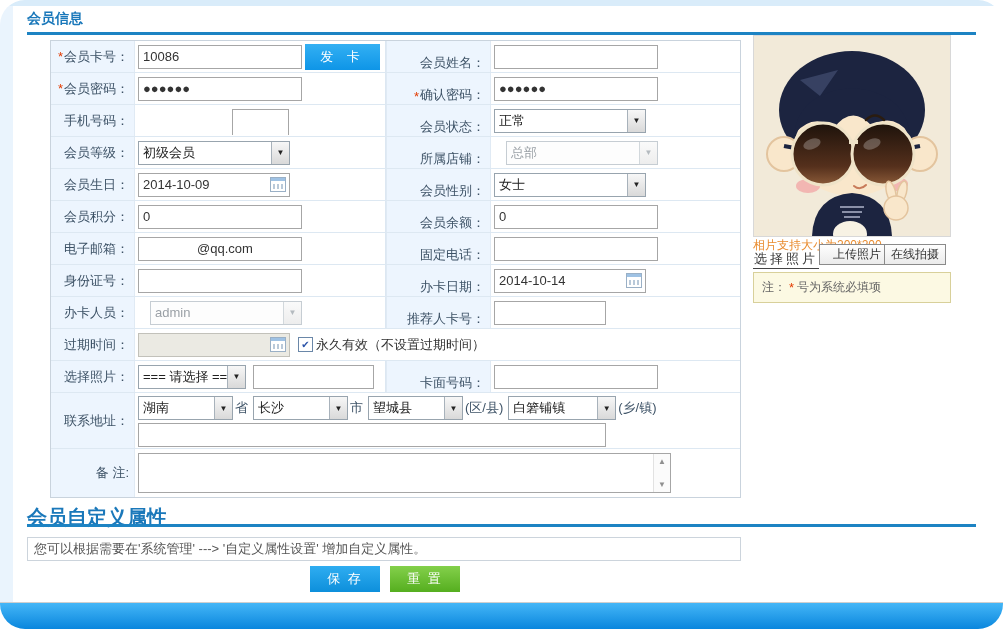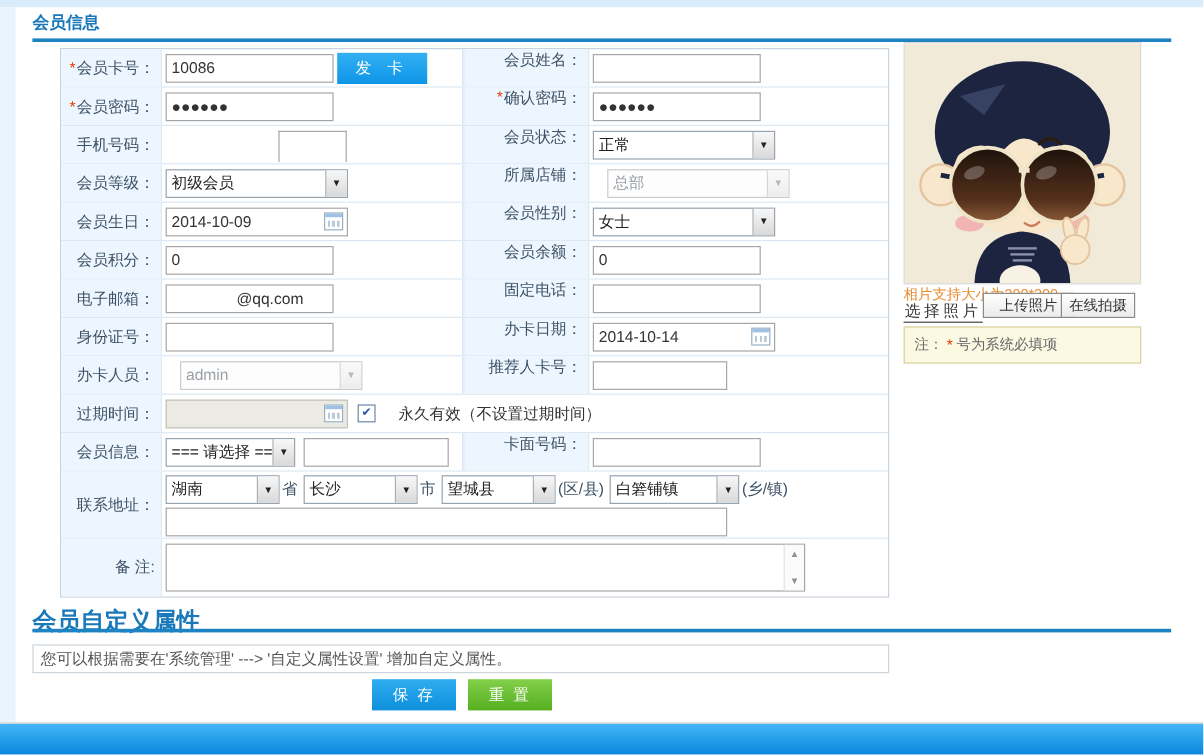--- a/index.html
+++ b/index.html
@@ -1,41 +1,41 @@
 <!DOCTYPE html>
 <html><head>
 <meta charset="utf-8">
 <style>
   html,body{margin:0;padding:0;background:#fff;}
   body{font-family:"Liberation Sans","DejaVu Sans",sans-serif;}
-  .screen{position:relative;width:1003px;height:629px;background:#fff;overflow:hidden;}
+  .screen{position:relative;width:1003px;height:629px;background:#fff;overflow:hidden;border-radius:25px;}
   .top-strip{position:absolute;left:0;top:0;width:1003px;height:6px;background:#d9ecfa;}
   .left-strip{position:absolute;left:0;top:6px;width:13px;height:596px;background:#eaf4fd;}
 
   .sec-title{position:absolute;left:27px;top:10px;font-size:14px;font-weight:bold;color:#1a78ba;}
   .sec-line{position:absolute;left:27px;top:32px;width:949px;height:3px;background:#1d83c3;}
   .sec-title2{position:absolute;left:27px;top:504px;font-size:20px;font-weight:bold;color:#1a78ba;}
   .sec-line2{position:absolute;left:27px;top:524px;width:949px;height:3px;background:#1d83c3;}
 
   .form-table{position:absolute;left:50px;top:40px;width:691px;border:1px solid #c9d3dd;box-sizing:border-box;background:#fff;}
   .tr{display:flex;border-bottom:1px solid #dde8f2;height:32px;box-sizing:border-box;}
   .tr.h56{height:56px;} .tr.h48{height:48px;}
   .tr:last-child{border-bottom:none;}
   .td{box-sizing:border-box;}
   .lbl{width:84px;background:#edf5fe;display:flex;align-items:center;justify-content:flex-end;
        padding-right:5px;font-size:13px;color:#3d5266;border-right:1px solid #e0eaf4;white-space:nowrap;}
-  .lbl2{width:105px;background:#edf5fe;display:flex;align-items:flex-start;justify-content:flex-end;
+  .lbl2{width:105px;background:#edf5fe;display:flex;align-items:flex-end;justify-content:flex-end;
        padding-right:5px;font-size:13px;color:#3d5266;border-left:1px solid #e0eaf4;border-right:1px solid #e0eaf4;white-space:nowrap;}
   .fld{width:251px;border-right:1px solid #dce7f2;padding-left:3px;display:flex;align-items:center;}
   .fld2{flex:1;padding-left:3px;display:flex;align-items:center;}
   .fspan{flex:1;padding-left:3px;display:flex;align-items:center;}
   .fspan.col{display:block;padding-top:3px;}
   .req{color:#e33b00;font-size:13px;margin-right:1px;}
 
-  .inp{box-sizing:border-box;width:140px;height:24px;border:1px solid #a6a6a6;font-size:13px;
+  .inp{box-sizing:border-box;width:164px;height:24px;border:1px solid #a6a6a6;font-size:13px;
        padding:2px 4px;color:#333;font-family:inherit;background:#fff;}
   .inp.w112{width:112px;} .inp.w121{width:121px;margin-left:7px;}
   .inp.email-inp{padding-left:58px;}
   .inp.mobile-inp{width:57px;margin-left:94px;height:26px;align-self:flex-start;margin-top:4px;border-bottom:none;}
   .addr-inp{box-sizing:border-box;width:468px;height:24px;border:1px solid #a6a6a6;font-size:13px;
        padding:2px 4px;color:#333;font-family:inherit;margin-top:3px;display:block;}
 
   .sel{width:152px;height:24px;border:1px solid #98a4ae;background:#fff;display:flex;align-items:stretch;
        box-sizing:border-box;font-size:13px;color:#222;cursor:default;}
   .sel .sel-text{flex:1;padding-left:4px;display:flex;align-items:center;overflow:hidden;white-space:nowrap;}
@@ -51,21 +51,21 @@
   .date-box .dtext{flex:1;padding-left:4px;}
   .date-box.disabled{background:#ebeae3;border-color:#c2c1ba;}
   .cal-icon{width:14px;height:13px;margin-right:3px;border:1px solid #9ab0c6;background:#fff;position:relative;flex:none;cursor:pointer;}
   .cal-icon::before{content:"";position:absolute;left:0;right:0;top:0;height:3px;background:#9fc2e4;}
   .cal-icon::after{content:"";position:absolute;left:2px;right:2px;top:6px;height:5px;
        background:repeating-linear-gradient(to right,#b9c9d9 0 2px,transparent 2px 4px);}
 
   .chk{width:13px;height:13px;border:1px solid #6a87a8;background:#fff;display:inline-flex;align-items:center;
        justify-content:center;font-size:10px;color:#2b53a8;line-height:1;margin-left:8px;flex:none;cursor:pointer;}
   .chk::after{content:"✔";}
-  .chk-label{font-size:13px;color:#333;margin-left:19px;white-space:nowrap;}
+  .chk-label{font-size:13px;color:#333;margin-left:3px;white-space:nowrap;}
 
   .suffix{font-size:13px;color:#3d5266;margin:0 5px 0 2px;white-space:nowrap;}
 
   .faka{width:75px;height:26px;margin-left:3px;border:none;background:linear-gradient(#33b0f3,#0e95e7);
        color:#fff;font-size:13px;letter-spacing:5px;font-family:inherit;cursor:pointer;}
 
   .txtarea{position:relative;width:533px;height:40px;border:1px solid #a6a6a6;background:#fff;box-sizing:border-box;margin:3px 0;}
   .sbar{position:absolute;right:0;top:0;bottom:0;width:16px;border-left:1px solid #e2e2e2;background:#fbfbfb;
        display:flex;flex-direction:column;justify-content:space-between;align-items:center;}
   .sbar .arr{font-size:8px;color:#909090;padding:3px 0;cursor:pointer;}
@@ -275,21 +275,21 @@
           <span class="dtext"></span>
           <span class="cal-icon"></span>
         </div>
         <span class="chk"></span>
         <span class="chk-label">永久有效（不设置过期时间）</span>
       </div>
     </div>
 
     <div class="tr">
       <div class="td lbl">
-          <span>会员信息：</span>
+          <span>选择照片：</span>
         </div>
       <div class="td fld">
         <div class="sel w108">
           <span class="sel-text">=== 请选择 ===</span>
           <span class="sel-btn">▼</span>
         </div>
         <input class="inp w121" value="" style="">
       </div>
       <div class="td lbl2">
           <span>卡面号码：</span>

